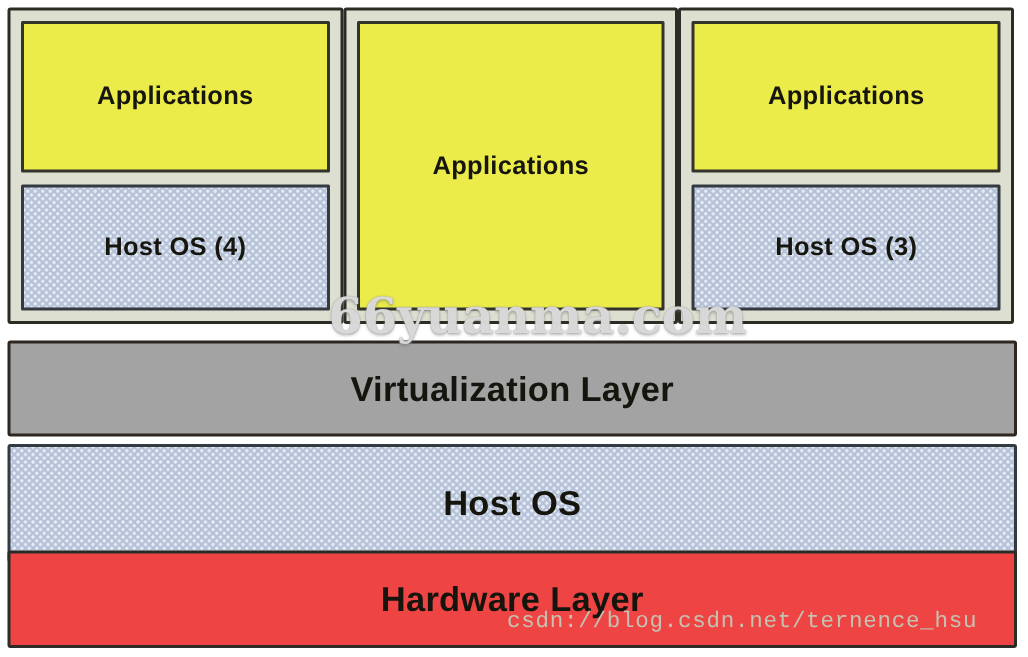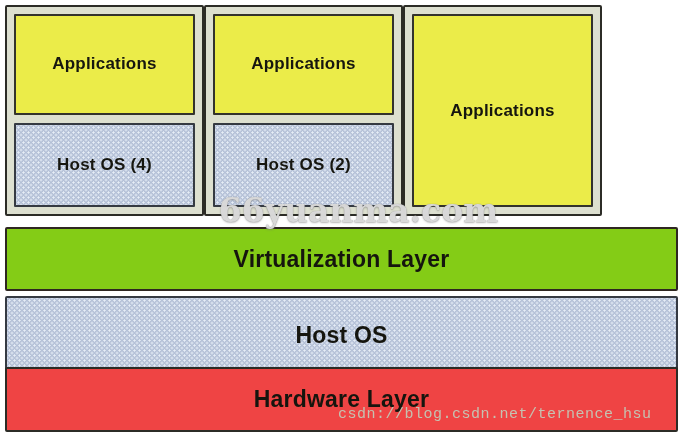--- a/index.html
+++ b/index.html
@@ -8,21 +8,21 @@
     background: #ffffff;
     font-family: "Liberation Sans", sans-serif;
     position: relative;
     overflow: hidden;
   }
 
   
   .columns-row {
     position: absolute;
     left: 5px; top: 5px;
-    width: 597px; height: 211px;
+    width: 671px; height: 211px;
     display: flex;
   }
   .vm-column {
     flex: 1 1 0;
     background: #dde0d0;
     border: 2px solid #2c2c26;
     border-radius: 2px;
     box-sizing: border-box;
     padding: 7px;
     display: flex;
@@ -72,21 +72,21 @@
     border-radius: 2px;
   }
   .layer-label {
     font-weight: bold;
     font-size: 23px;
     color: #15150e;
     letter-spacing: 0.2px;
   }
   .virtualization-layer {
     top: 227px; height: 64px;
-    background: #84cc16;
+    background: #a3a3a3;
     border: 2px solid #2e2721;
   }
   .host-os-layer {
     top: 296px; height: 79px;
     border: 2px solid #353a42;
   }
   .hardware-layer {
     top: 367px; height: 65px;
     background: #ef4444;
     border: 2px solid #2c2c26;
@@ -130,28 +130,28 @@
     </div>
     <div class="box host-os-box dotted-blue">
       <span class="box-label">Host OS (4)</span>
     </div>
   </div>
 
   <div class="vm-column">
     <div class="box applications-box">
       <span class="box-label">Applications</span>
     </div>
-    <div class="box host-os-box dotted-blue">
-      <span class="box-label">Host OS (2)</span>
-    </div>
   </div>
 
   <div class="vm-column">
     <div class="box applications-box">
       <span class="box-label">Applications</span>
+    </div>
+    <div class="box host-os-box dotted-blue">
+      <span class="box-label">Host OS (3)</span>
     </div>
   </div>
 
 </div>
 
 <div class="layer-bar virtualization-layer">
   <span class="layer-label">Virtualization Layer</span>
 </div>
 
 <div class="layer-bar host-os-layer dotted-blue">

